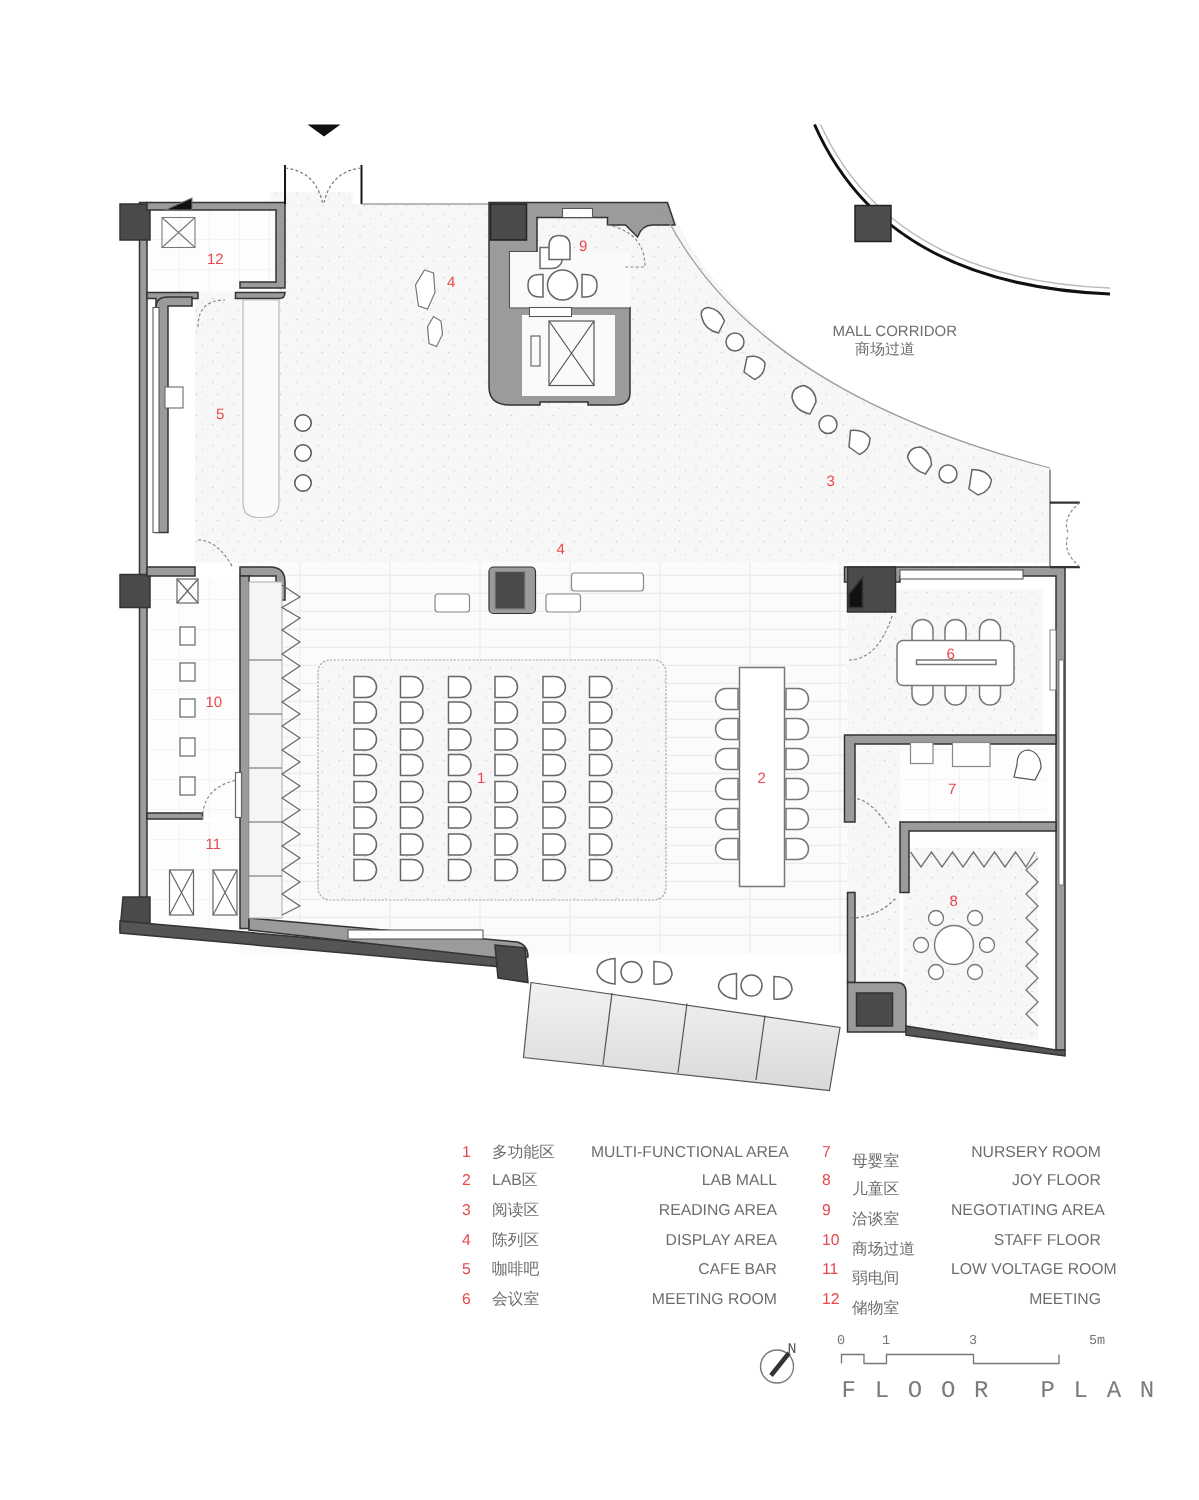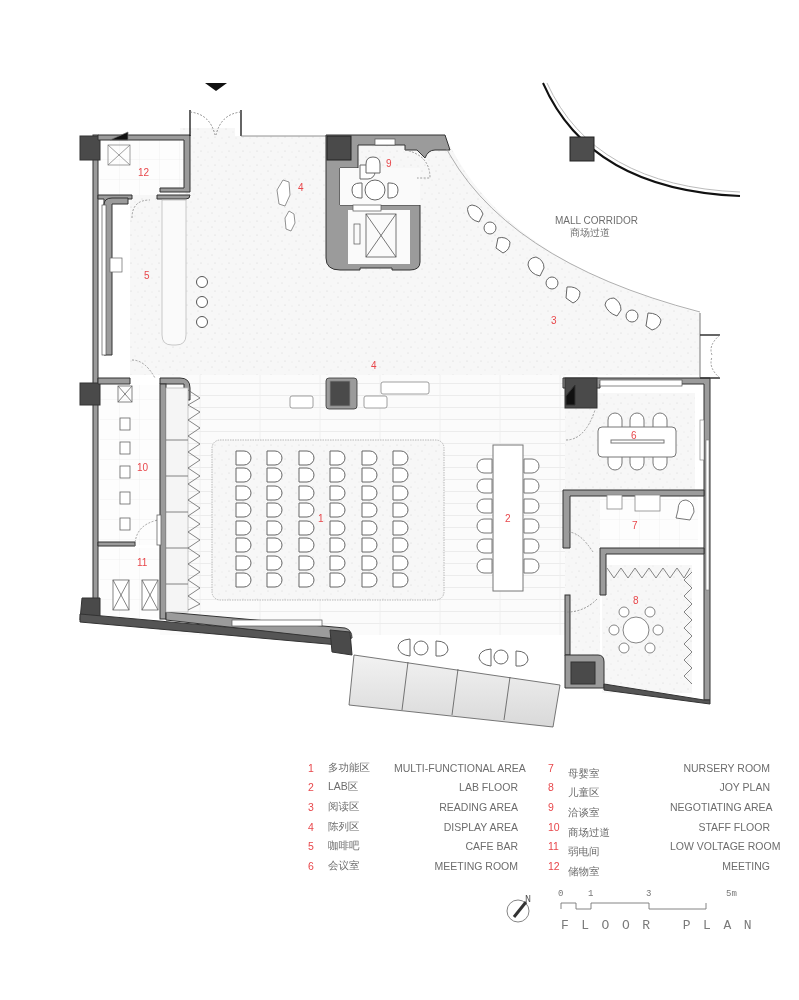--- a/index.html
+++ b/index.html
@@ -12,23 +12,23 @@
   .legend-num { color: #e8474b; display: inline-block; }
   .legend-zh { display: inline-block; text-align: left; }
   .legend-en { display: inline-block; text-align: right; }
   .lg-left { left: 308px; }
   .lg-left .legend-num { width: 20px; }
   .lg-left .legend-zh { width: 66px; }
   .lg-left .legend-en { width: 124px; }
   .lg-right { left: 548px; }
   .lg-right .legend-num { width: 20px; }
   .lg-right .legend-zh { width: 66px; margin-top: 12px; }
-  .lg-right .legend-en { width: 100px; margin-left: 36px; }
+  .lg-right .legend-en { width: 100px; }
   .scale-txt { position: absolute; font-family: "Liberation Mono", monospace; color: #777; font-size: 9px; }
-  .fp-title { position: absolute; left: 561px; top: 918px; font-family: "Liberation Mono", monospace; font-size: 13px; color: #7a7a7a; letter-spacing: 12.5px; white-space: nowrap; }
+  .fp-title { position: absolute; left: 561px; top: 918px; font-family: "Liberation Mono", monospace; font-size: 16px; color: #7a7a7a; letter-spacing: 12.5px; white-space: nowrap; }
 </style>
 </head>
 <body>
 
 <svg id="plan" viewBox="0 0 799 1000" xmlns="http://www.w3.org/2000/svg">
   <defs>
     <pattern id="speckle" width="14" height="14" patternUnits="userSpaceOnUse">
       <rect width="14" height="14" fill="#f7f7f7"></rect>
       <circle cx="2" cy="3" r="0.5" fill="#cfcfcf"></circle>
       <circle cx="9" cy="6" r="0.45" fill="#d4d4d4"></circle>
@@ -361,21 +361,21 @@
 
 <div class="legend lg-left">
   <div class="legend-row">
       <span class="legend-num">1</span>
       <span class="legend-zh">多功能区</span>
       <span class="legend-en">MULTI-FUNCTIONAL AREA</span>
     </div>
   <div class="legend-row">
       <span class="legend-num">2</span>
       <span class="legend-zh">LAB区</span>
-      <span class="legend-en">LAB FLOOR</span>
+      <span class="legend-en">LAB MALL</span>
     </div>
   <div class="legend-row">
       <span class="legend-num">3</span>
       <span class="legend-zh">阅读区</span>
       <span class="legend-en">READING AREA</span>
     </div>
   <div class="legend-row">
       <span class="legend-num">4</span>
       <span class="legend-zh">陈列区</span>
       <span class="legend-en">DISPLAY AREA</span>
@@ -394,21 +394,21 @@
 
 <div class="legend lg-right">
   <div class="legend-row">
       <span class="legend-num">7</span>
       <span class="legend-zh">母婴室</span>
       <span class="legend-en">NURSERY ROOM</span>
     </div>
   <div class="legend-row">
       <span class="legend-num">8</span>
       <span class="legend-zh">儿童区</span>
-      <span class="legend-en">JOY PLAN</span>
+      <span class="legend-en">JOY FLOOR</span>
     </div>
   <div class="legend-row">
       <span class="legend-num">9</span>
       <span class="legend-zh">洽谈室</span>
       <span class="legend-en">NEGOTIATING AREA</span>
     </div>
   <div class="legend-row">
       <span class="legend-num">10</span>
       <span class="legend-zh">商场过道</span>
       <span class="legend-en">STAFF FLOOR</span>

